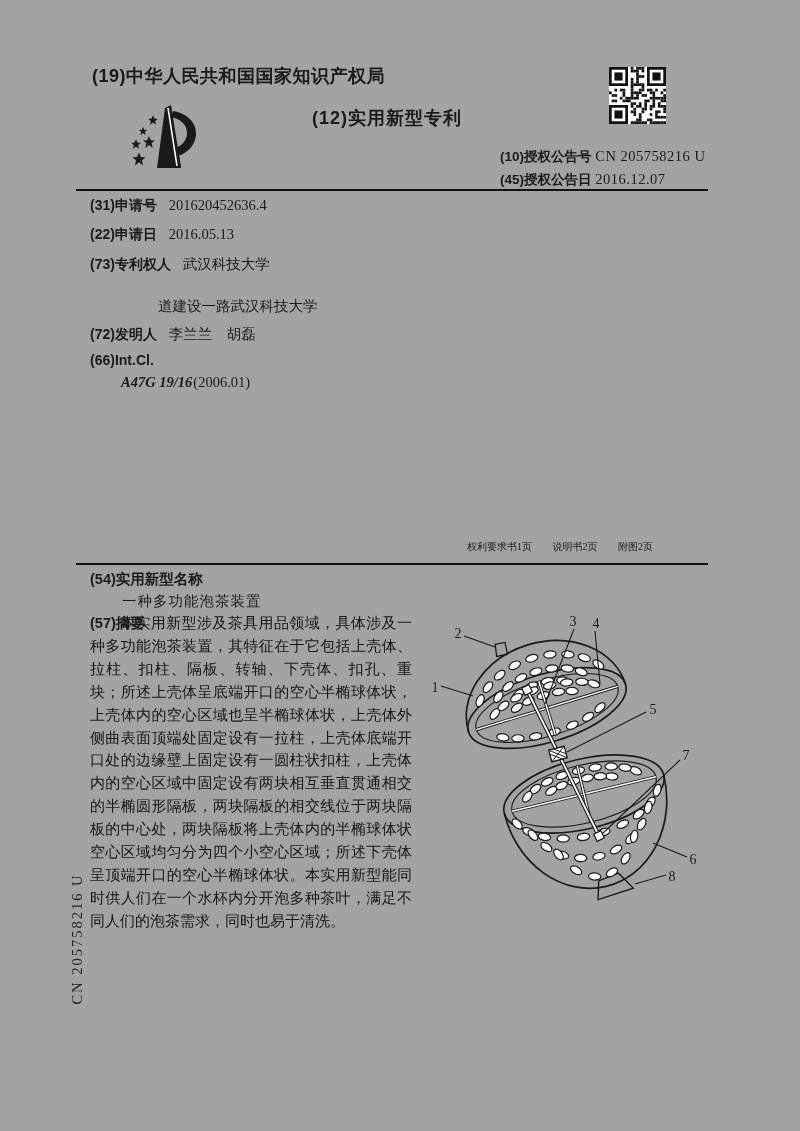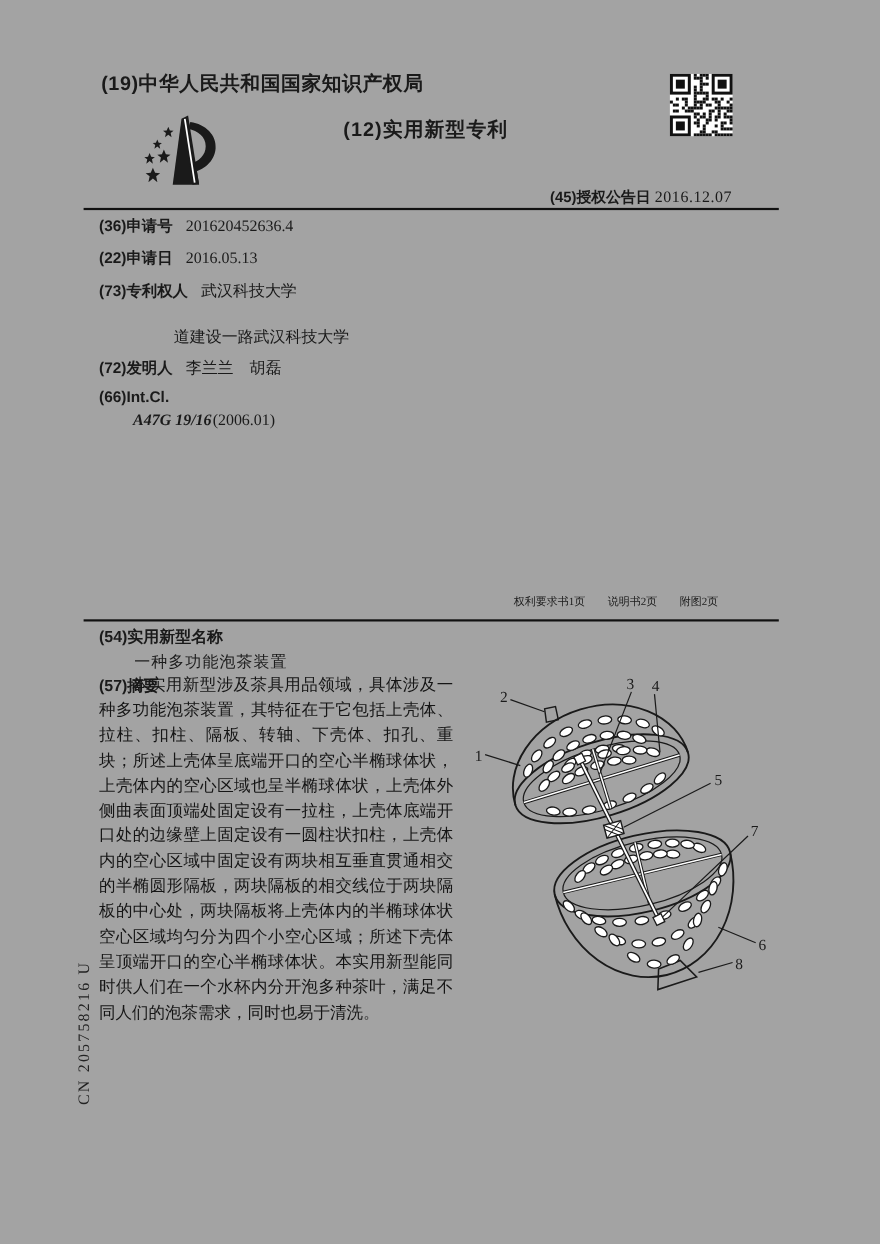--- a/index.html
+++ b/index.html
@@ -220,29 +220,33 @@
       <rect x="1" y="1" width="5" height="5" fill="#ffffff"></rect>
       <rect x="2" y="2" width="3" height="3" fill="#111111"></rect>
       <rect x="14" y="0" width="7" height="7" fill="#111111"></rect>
       <rect x="15" y="1" width="5" height="5" fill="#ffffff"></rect>
       <rect x="16" y="2" width="3" height="3" fill="#111111"></rect>
       <rect x="0" y="14" width="7" height="7" fill="#111111"></rect>
       <rect x="1" y="15" width="5" height="5" fill="#ffffff"></rect>
       <rect x="2" y="16" width="3" height="3" fill="#111111"></rect>
     </svg>
 
+  <div class="abs pub-line pub-no">
+    <span class="lbl">(10)授权公告号</span>
+    <span class="val">CN 205758216 U</span>
+  </div>
   <div class="abs pub-line pub-date">
     <span class="lbl">(45)授权公告日</span>
     <span class="val">2016.12.07</span>
   </div>
 
   <div class="abs rule rule-1"></div>
 
   <div class="abs b-row row-appno">
-    <span class="lbl">(36)申请号</span>
+    <span class="lbl">(31)申请号</span>
     <span class="val">201620452636.4</span>
   </div>
   <div class="abs b-row row-appdate">
     <span class="lbl">(22)申请日</span>
     <span class="val">2016.05.13</span>
   </div>
   <div class="abs b-row row-patentee">
     <span class="lbl">(73)专利权人</span>
     <span class="val">武汉科技大学</span>
   </div>

